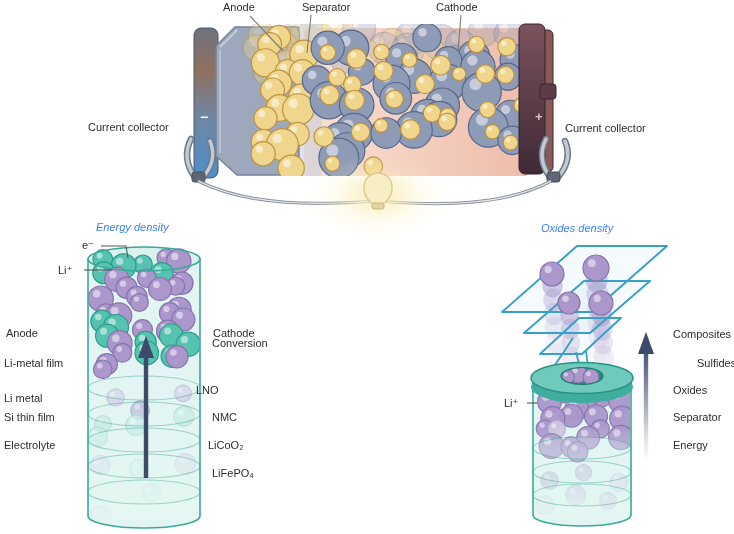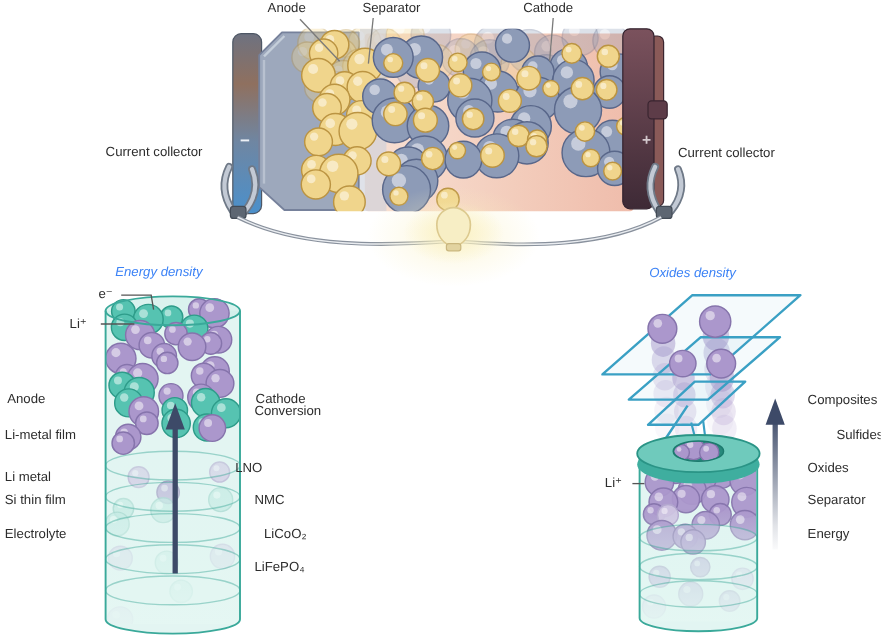--- a/index.html
+++ b/index.html
@@ -951,21 +951,21 @@
 <div class="lbl" style="left:6px;top:326px">Anode</div>
 <div class="lbl" style="left:4px;top:356px">Li-metal film</div>
 <div class="lbl" style="left:4px;top:391px">Li metal</div>
 <div class="lbl" style="left:4px;top:410px">Si thin film</div>
 <div class="lbl" style="left:4px;top:438px">Electrolyte</div>
 
 <div class="lbl" style="left:213px;top:326px">Cathode</div>
 <div class="lbl" style="left:212px;top:336px">Conversion</div>
 <div class="lbl" style="left:196px;top:383px">LNO</div>
 <div class="lbl" style="left:212px;top:410px">NMC</div>
-<div class="lbl" style="left:220px;top:438px">LiCoO₂</div>
+<div class="lbl" style="left:208px;top:438px">LiCoO₂</div>
 <div class="lbl" style="left:212px;top:466px">LiFePO₄</div>
 
 <div class="lbl" style="left:673px;top:327px">Composites</div>
 <div class="lbl" style="left:697px;top:356px">Sulfides</div>
 <div class="lbl" style="left:673px;top:383px">Oxides</div>
 <div class="lbl" style="left:673px;top:410px">Separator</div>
 <div class="lbl" style="left:673px;top:438px">Energy</div>
 
 </div>
 

